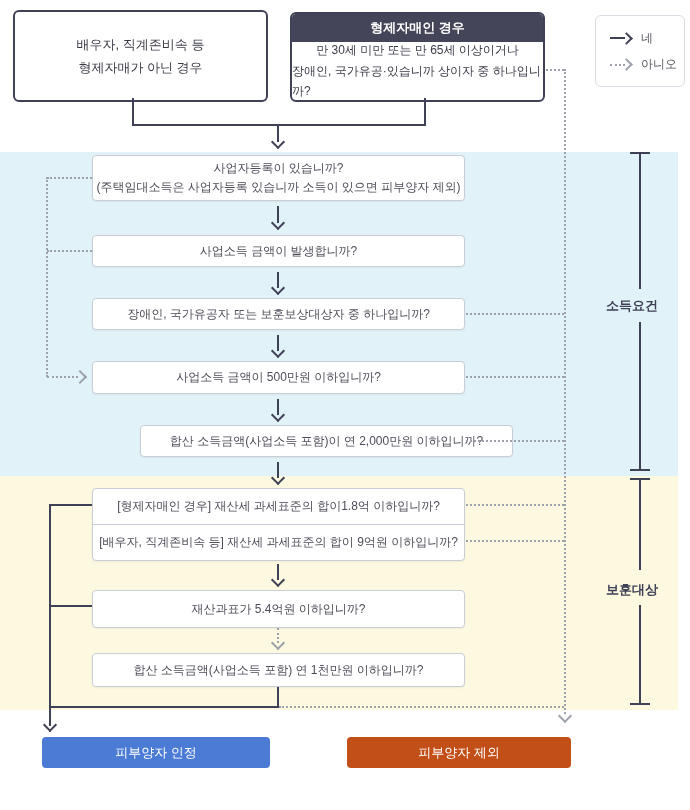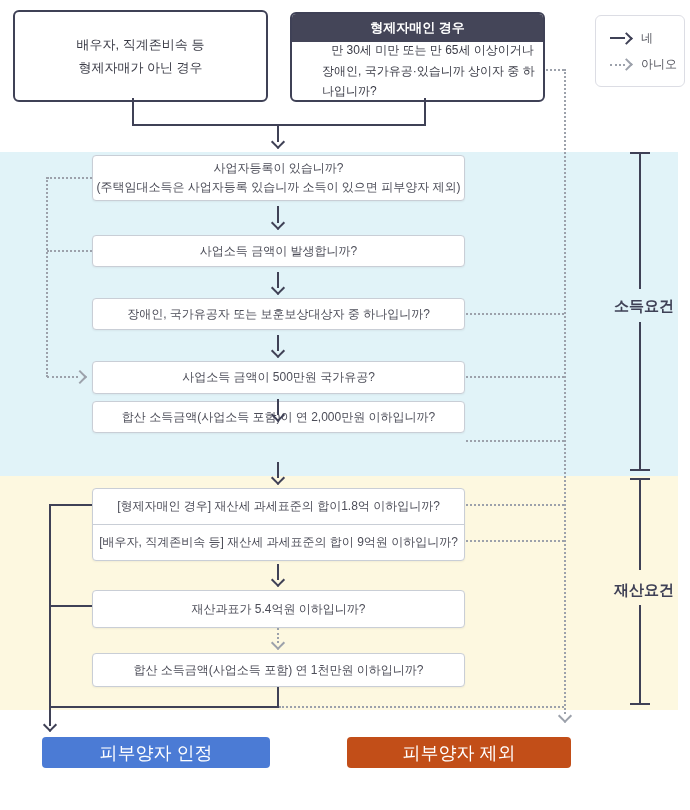--- a/index.html
+++ b/index.html
@@ -29,21 +29,21 @@
   .topbox { position:absolute; background:#fff; border:2px solid var(--line-dark,#3f4156);
             border-radius:6px; display:flex; flex-direction:column; align-items:center;
             justify-content:center; text-align:center; font-size:13px; color:#3a3b46;
             line-height:1.8; }
   .sibbox { position:absolute; background:#fff; border:2px solid var(--line-dark,#3f4156);
             border-radius:6px; overflow:hidden; }
   .sibbox .hdr { height:28px; background:var(--header-bg,#444558); color:#fff;
                  display:flex; align-items:center; justify-content:center;
                  font-size:13px; font-weight:bold; }
   .sibbox .bdy { height:58px; display:flex; flex-direction:column; align-items:center;
-                 justify-content:center; font-size:12px; color:#3a3b46; line-height:1.7;padding-left:30px; }
+                 justify-content:center; font-size:12px; color:#3a3b46; line-height:1.7; }
 
   
   .legend { position:absolute; left:595px; top:15px; width:90px; height:72px;
             border:1px solid #dcdde4; border-radius:6px; background:#fff;
             display:flex; flex-direction:column; justify-content:center; gap:9px;
             padding-left:14px; box-sizing:border-box; font-size:12px; color:#55565f; }
   .legend .row { display:flex; align-items:center; gap:9px; }
   .larrow { position:relative; width:22px; height:12px; display:inline-block; }
   .larrow i { position:absolute; left:0; top:5px; width:15px; height:2px;
               background:var(--line-dark,#3f4156); }
@@ -61,27 +61,27 @@
           text-align:center; color:#4c4d58; font-size:12px; line-height:1.55;
           box-shadow:0 1px 2px rgba(0,0,0,0.05); }
   .qgroup { position:absolute; left:92px; width:373px; background:#fff;
             border:1px solid #c9ced6; border-radius:4px; box-sizing:border-box;
             box-shadow:0 1px 2px rgba(0,0,0,0.05); }
   .qgroup .half { height:35px; display:flex; align-items:center; justify-content:center;
                   text-align:center; color:#4c4d58; font-size:12px; }
   .qgroup .half:first-child { border-bottom:1px solid #c9ced6; }
 
   
-  .braclabel { position:absolute; left:606px; width:68px; text-align:right;
-               font-size:15px; font-weight:bold; color:var(--line-dark,#3f4156);
+  .braclabel { position:absolute; left:606px; width:68px; text-align:left;
+               font-size:13px; font-weight:bold; color:var(--line-dark,#3f4156);
                background:transparent; }
 
   
   .result { position:absolute; top:737px; height:31px; border-radius:4px; color:#fff;
-            font-size:18px; display:flex; align-items:center; justify-content:center; }
+            font-size:13px; display:flex; align-items:center; justify-content:center; }
   .result.ok { left:42px; width:228px; background:var(--approved-bg,#4b7bd5); }
   .result.no { left:347px; width:224px; background:var(--excluded-bg,#c24e18); }
 </style>
 </head>
 <body>
 
 <div class="canvas">
 
   <div class="sec income"></div>
   <div class="sec property"></div>
@@ -121,22 +121,22 @@
   <div class="hl" style="left:132px; top:124px; width:294px;"></div>
   <div class="vl" style="left:277px; top:126px; height:16px;"></div>
   <div class="ah down" style="left:273px; top:137px;"></div>
 
   <div class="qbox" style="top:155px; height:46px;">
     <span>사업자등록이 있습니까?</span>
     <span>(주택임대소득은 사업자등록 있습니까 소득이 있으면 피부양자 제외)</span>
   </div>
   <div class="qbox" style="top:298px; height:32px;">장애인, 국가유공자 또는 보훈보상대상자 중 하나입니까?</div>
   <div class="qbox" style="top:235px; height:32px;">사업소득 금액이 발생합니까?</div>
-  <div class="qbox" style="top:361px; height:33px;">사업소득 금액이 500만원 국가유공?</div>
-  <div class="qbox" style="top:401px; height:32px;">합산 소득금액(사업소득 포함)이 연 2,000만원 이하입니까?</div>
+  <div class="qbox" style="top:361px; height:33px;">사업소득 금액이 500만원 이하입니까?</div>
+  <div class="qbox" style="top:425px; height:32px;margin-left:48px;">합산 소득금액(사업소득 포함)이 연 2,000만원 이하입니까?</div>
 
   <div class="vl" style="left:277px; top:206px; height:17px;"></div>
   <div class="ah down" style="left:273px; top:218px;"></div>
   <div class="vl" style="left:277px; top:272px; height:16px;"></div>
   <div class="ah down" style="left:273px; top:283px;"></div>
   <div class="vl" style="left:277px; top:335px; height:16px;"></div>
   <div class="ah down" style="left:273px; top:346px;"></div>
   <div class="vl" style="left:277px; top:399px; height:16px;"></div>
   <div class="ah down" style="left:273px; top:410px;"></div>
   <div class="vl" style="left:277px; top:462px; height:16px;"></div>
@@ -178,20 +178,20 @@
   <div class="ah down" style="left:45px; top:720px;"></div>
 
   <div class="hl" style="left:630px; top:152px; width:20px;"></div>
   <div class="vl" style="left:639px; top:153px; height:136px;"></div>
   <div class="braclabel" style="top:297px;">소득요건</div>
   <div class="vl" style="left:639px; top:322px; height:148px;"></div>
   <div class="hl" style="left:630px; top:469px; width:20px;"></div>
 
   <div class="hl" style="left:630px; top:478px; width:20px;"></div>
   <div class="vl" style="left:639px; top:479px; height:91px;"></div>
-  <div class="braclabel" style="top:581px;">재산요건</div>
+  <div class="braclabel" style="top:581px;">보훈대상</div>
   <div class="vl" style="left:639px; top:605px; height:99px;"></div>
   <div class="hl" style="left:630px; top:703px; width:20px;"></div>
 
   <div class="result ok">피부양자 인정</div>
   <div class="result no">피부양자 제외</div>
 
 </div>
 
 </body></html>

